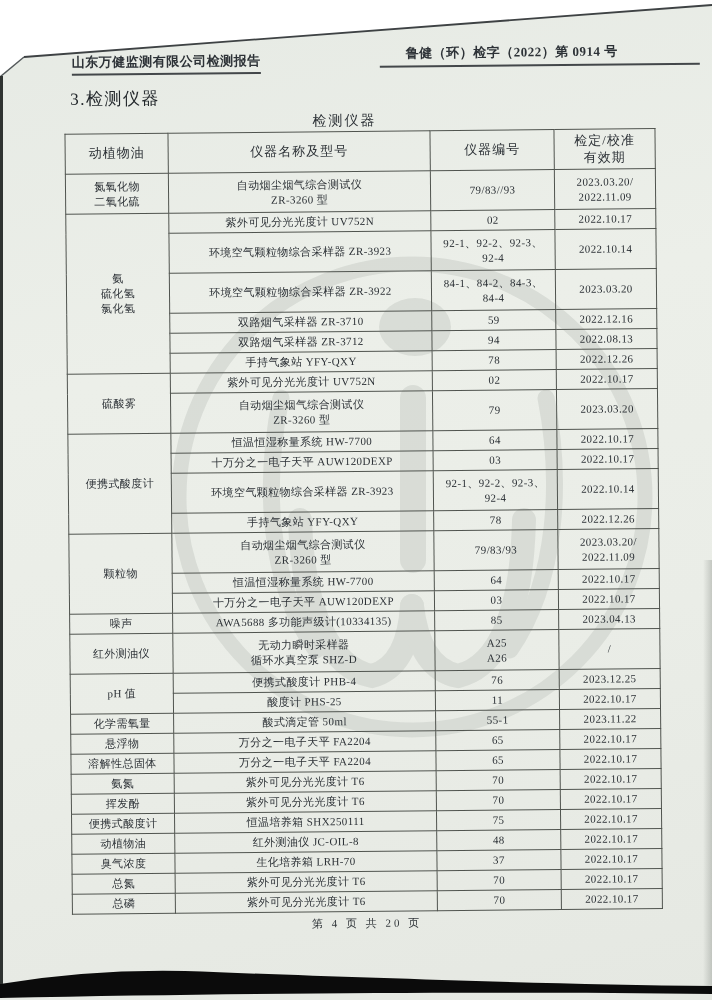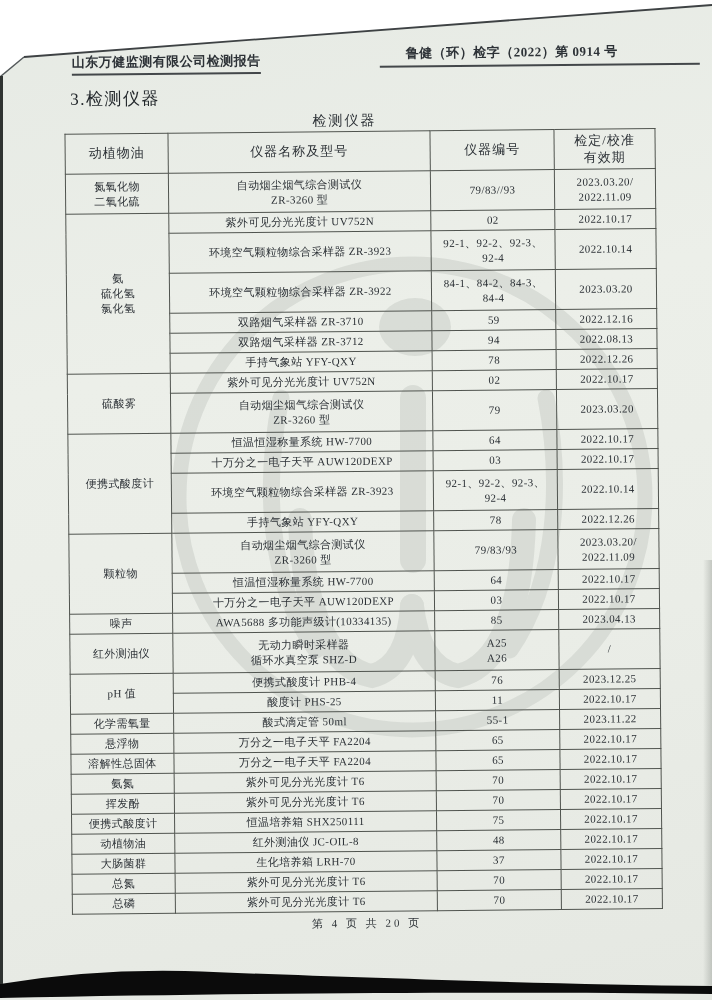--- a/index.html
+++ b/index.html
@@ -267,21 +267,21 @@
           <td class="serial-cell">75</td>
           <td class="valid-cell">2022.10.17</td>
         </tr>
         <tr class="single">
           <td class="item-cell" rowspan="1">动植物油</td>
           <td class="name-cell">红外测油仪 JC-OIL-8</td>
           <td class="serial-cell">48</td>
           <td class="valid-cell">2022.10.17</td>
         </tr>
         <tr class="single">
-          <td class="item-cell" rowspan="1">大肠菌群</td>
+          <td class="item-cell" rowspan="1">臭气浓度</td>
           <td class="name-cell">生化培养箱 LRH-70</td>
           <td class="serial-cell">37</td>
           <td class="valid-cell">2022.10.17</td>
         </tr>
         <tr class="single">
           <td class="item-cell" rowspan="1">总氮</td>
           <td class="name-cell">紫外可见分光光度计 T6</td>
           <td class="serial-cell">70</td>
           <td class="valid-cell">2022.10.17</td>
         </tr>

